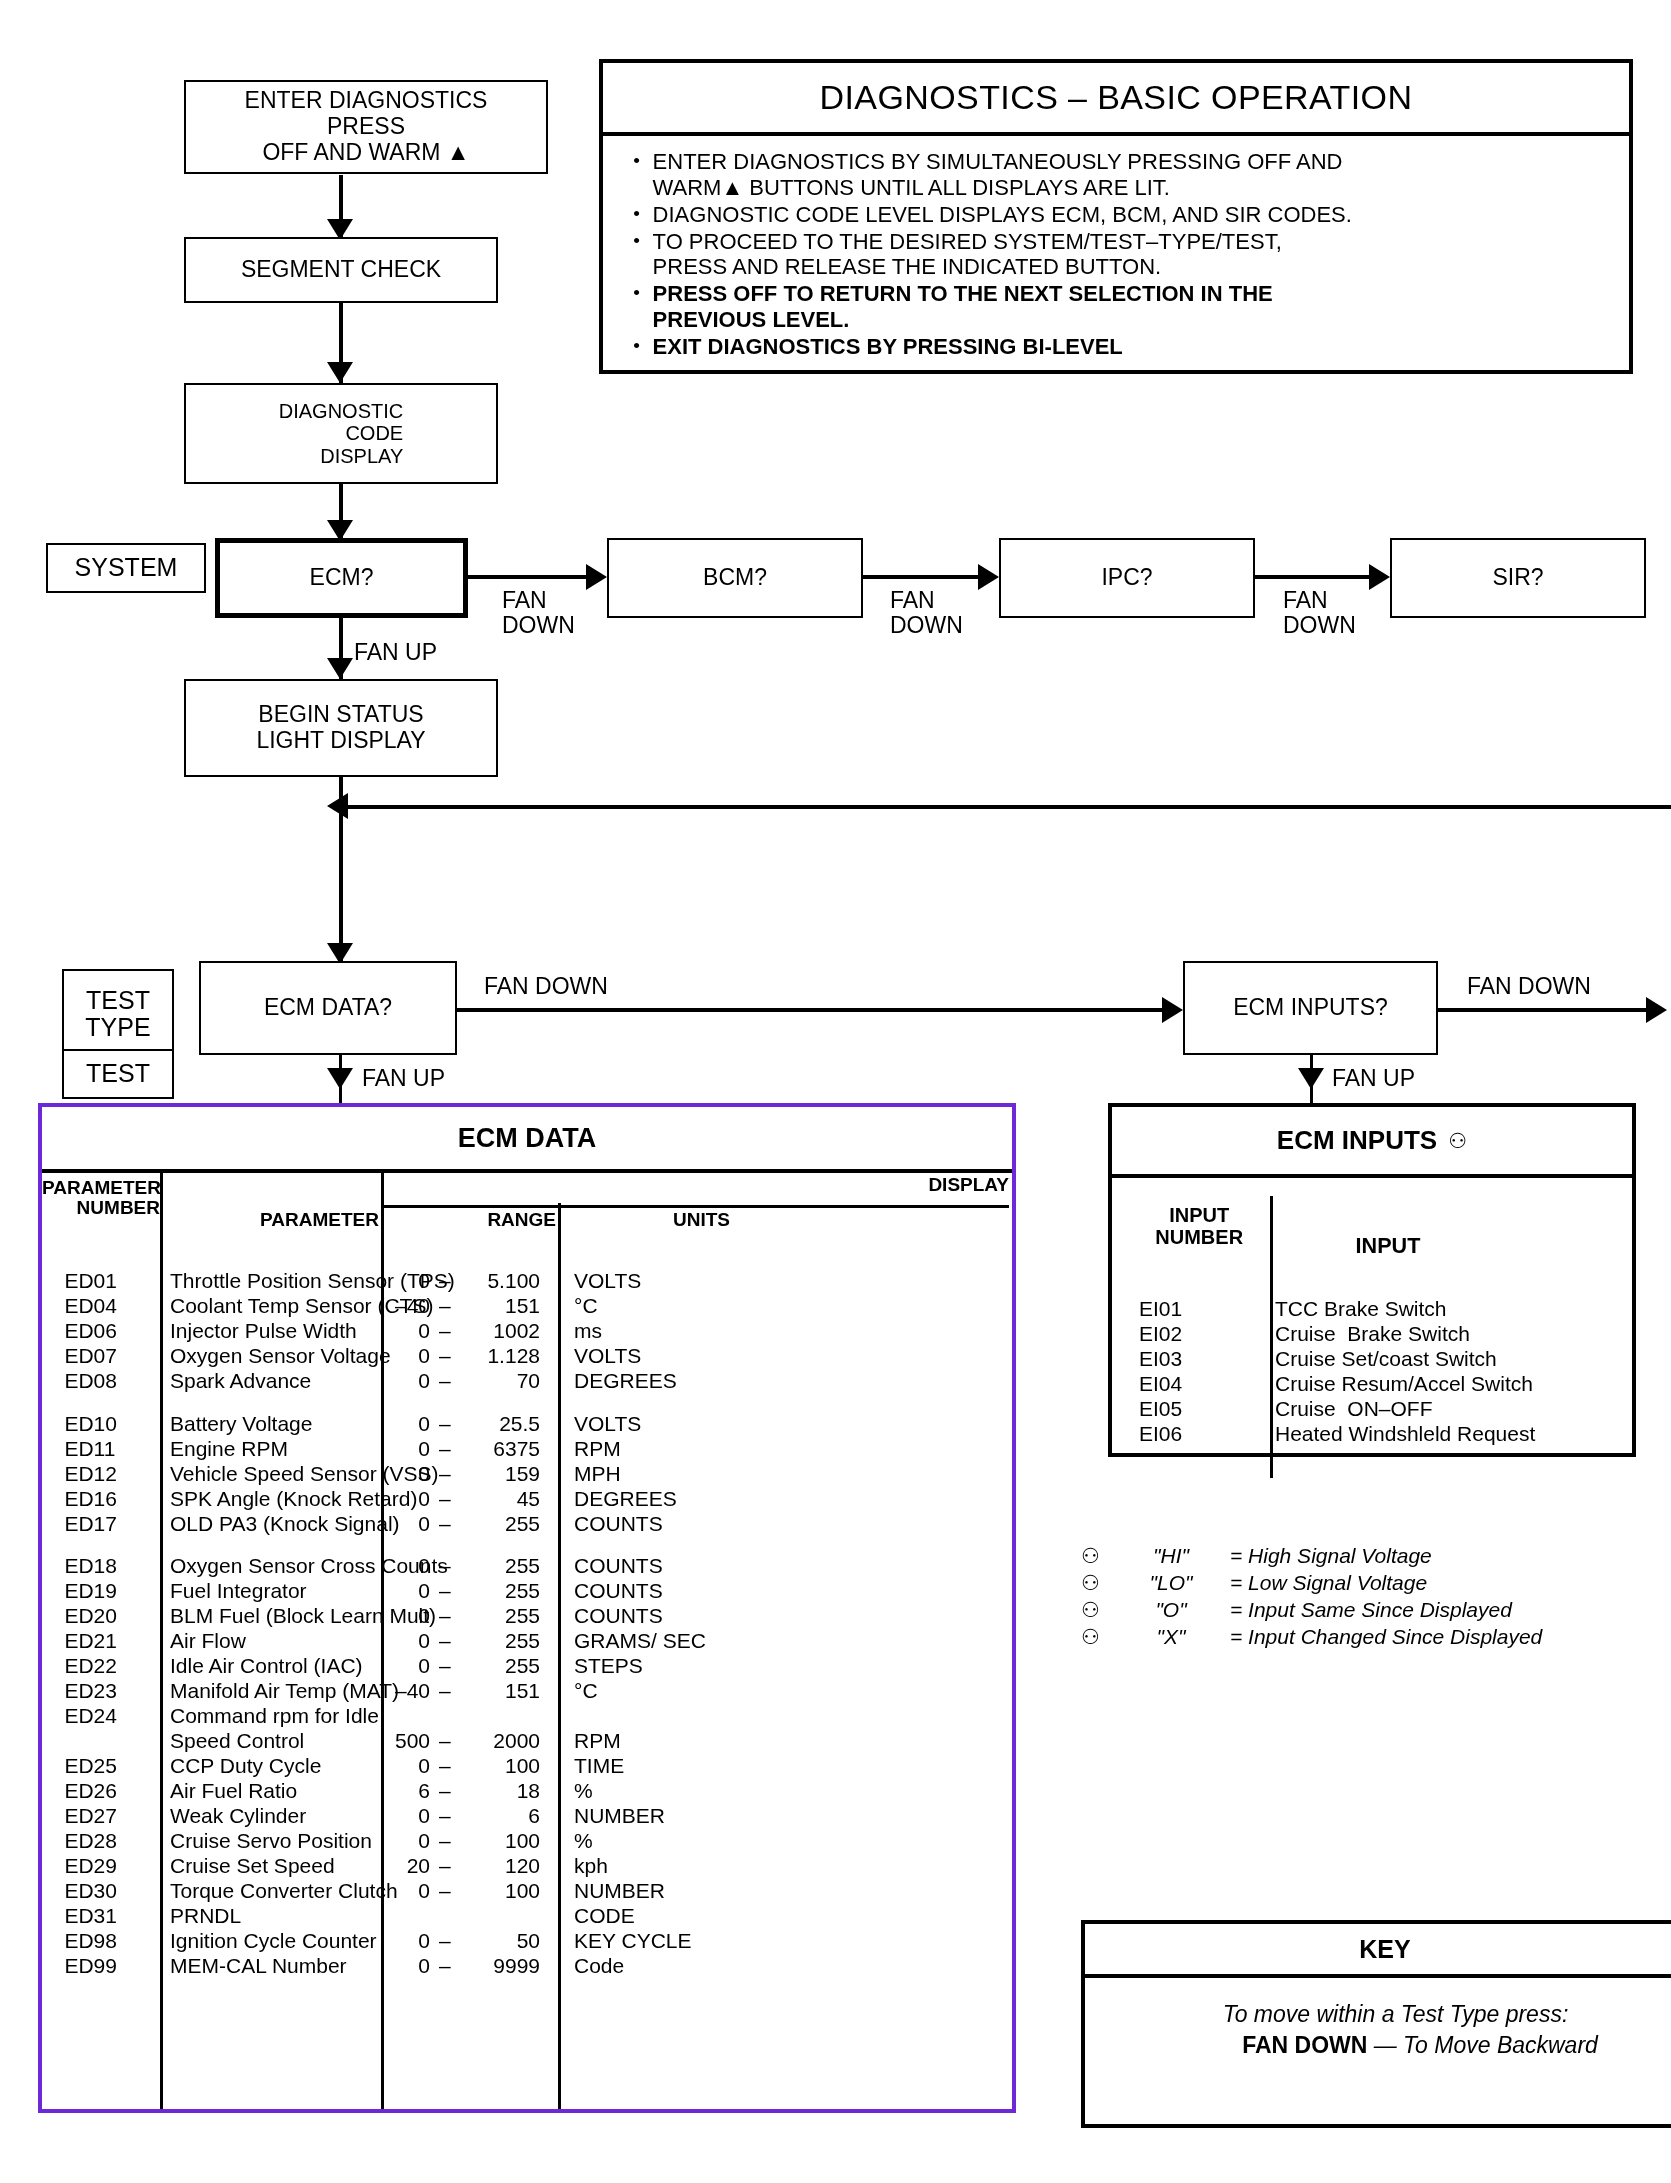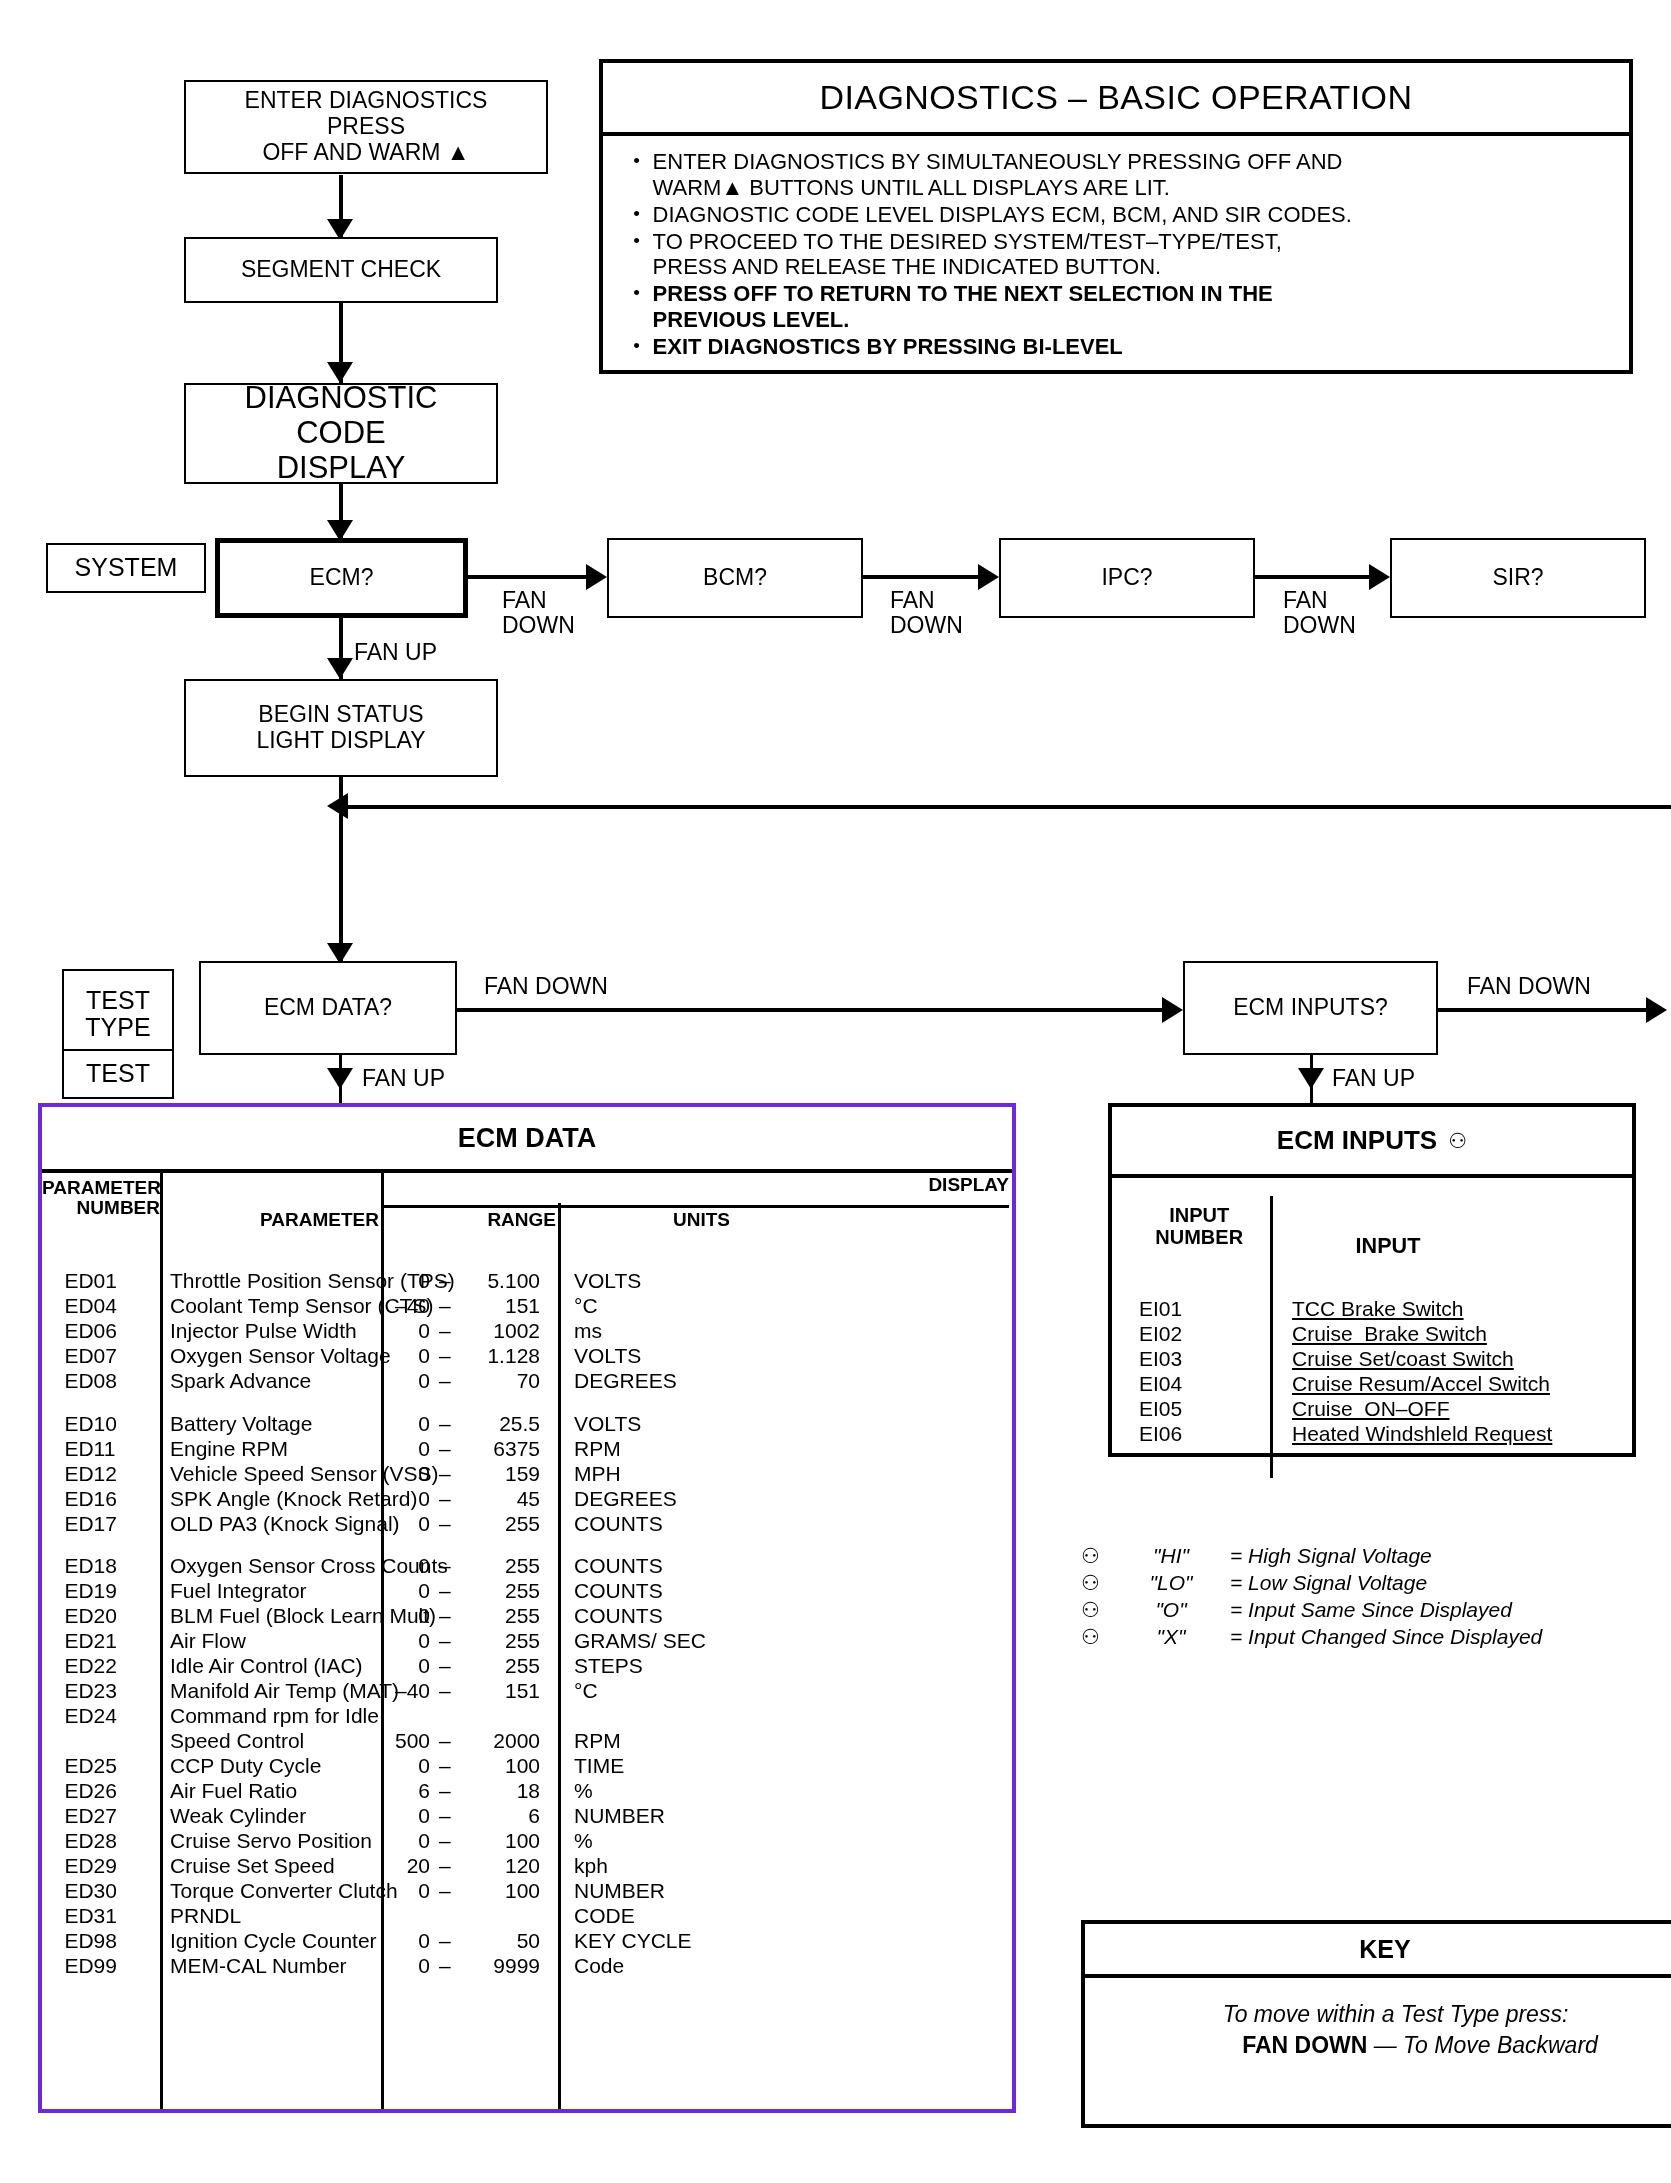--- a/index.html
+++ b/index.html
@@ -113,21 +113,21 @@
   #ecminputs{
     position:absolute;left:1108px;top:1103px;width:528px;height:354px;
     border:4px solid #000;box-sizing:border-box;background:#fff;
   }
   #ecminputs-title{
     height:67px;display:flex;align-items:center;justify-content:center;
     font-size:26px;font-weight:bold;border-bottom:4px solid #000;
   }
   .irow{position:relative;height:25px;font-size:21px;white-space:pre;}
   .i-num{position:absolute;left:27px;}
-  .i-txt{position:absolute;left:180px;text-decoration:underline;}
+  .i-txt{position:absolute;left:163px;}
 
   
   #legend{position:absolute;left:1081px;top:1544px;width:560px;}
   .lrow{position:relative;height:27px;font-size:21px;white-space:pre;}
   .l-sym{position:absolute;left:0;}
   .l-code{position:absolute;left:43px;width:94px;text-align:center;font-style:italic;}
   .l-eq{position:absolute;left:149px;font-style:italic;}
 
   
   #keybox{
@@ -156,21 +156,21 @@
   </div>
   <div class="ln vline" style="left:339px;top:175px;height:62px;"></div>
   <div class="arrow-d" style="left:327px;top:219px;"></div>
 
   <div class="box" style="left:184px;top:237px;width:314px;height:66px;font-size:23px;">
     <span>SEGMENT CHECK</span>
   </div>
   <div class="ln vline" style="left:339px;top:303px;height:80px;"></div>
   <div class="arrow-d" style="left:327px;top:362px;"></div>
 
-  <div class="box" style="left:184px;top:383px;width:314px;height:101px;font-size:31px;">
+  <div class="box" style="left:184px;top:383px;width:314px;height:101px;font-size:20px;text-align:right;">
     <span style="white-space:pre-line;">DIAGNOSTIC
 CODE
 DISPLAY</span>
   </div>
   <div class="ln vline" style="left:339px;top:484px;height:58px;"></div>
   <div class="arrow-d" style="left:327px;top:520px;"></div>
 
   <div class="lbl" style="left:46px;top:543px;width:160px;height:50px;font-size:25px;">
     <span>SYSTEM</span>
   </div>

